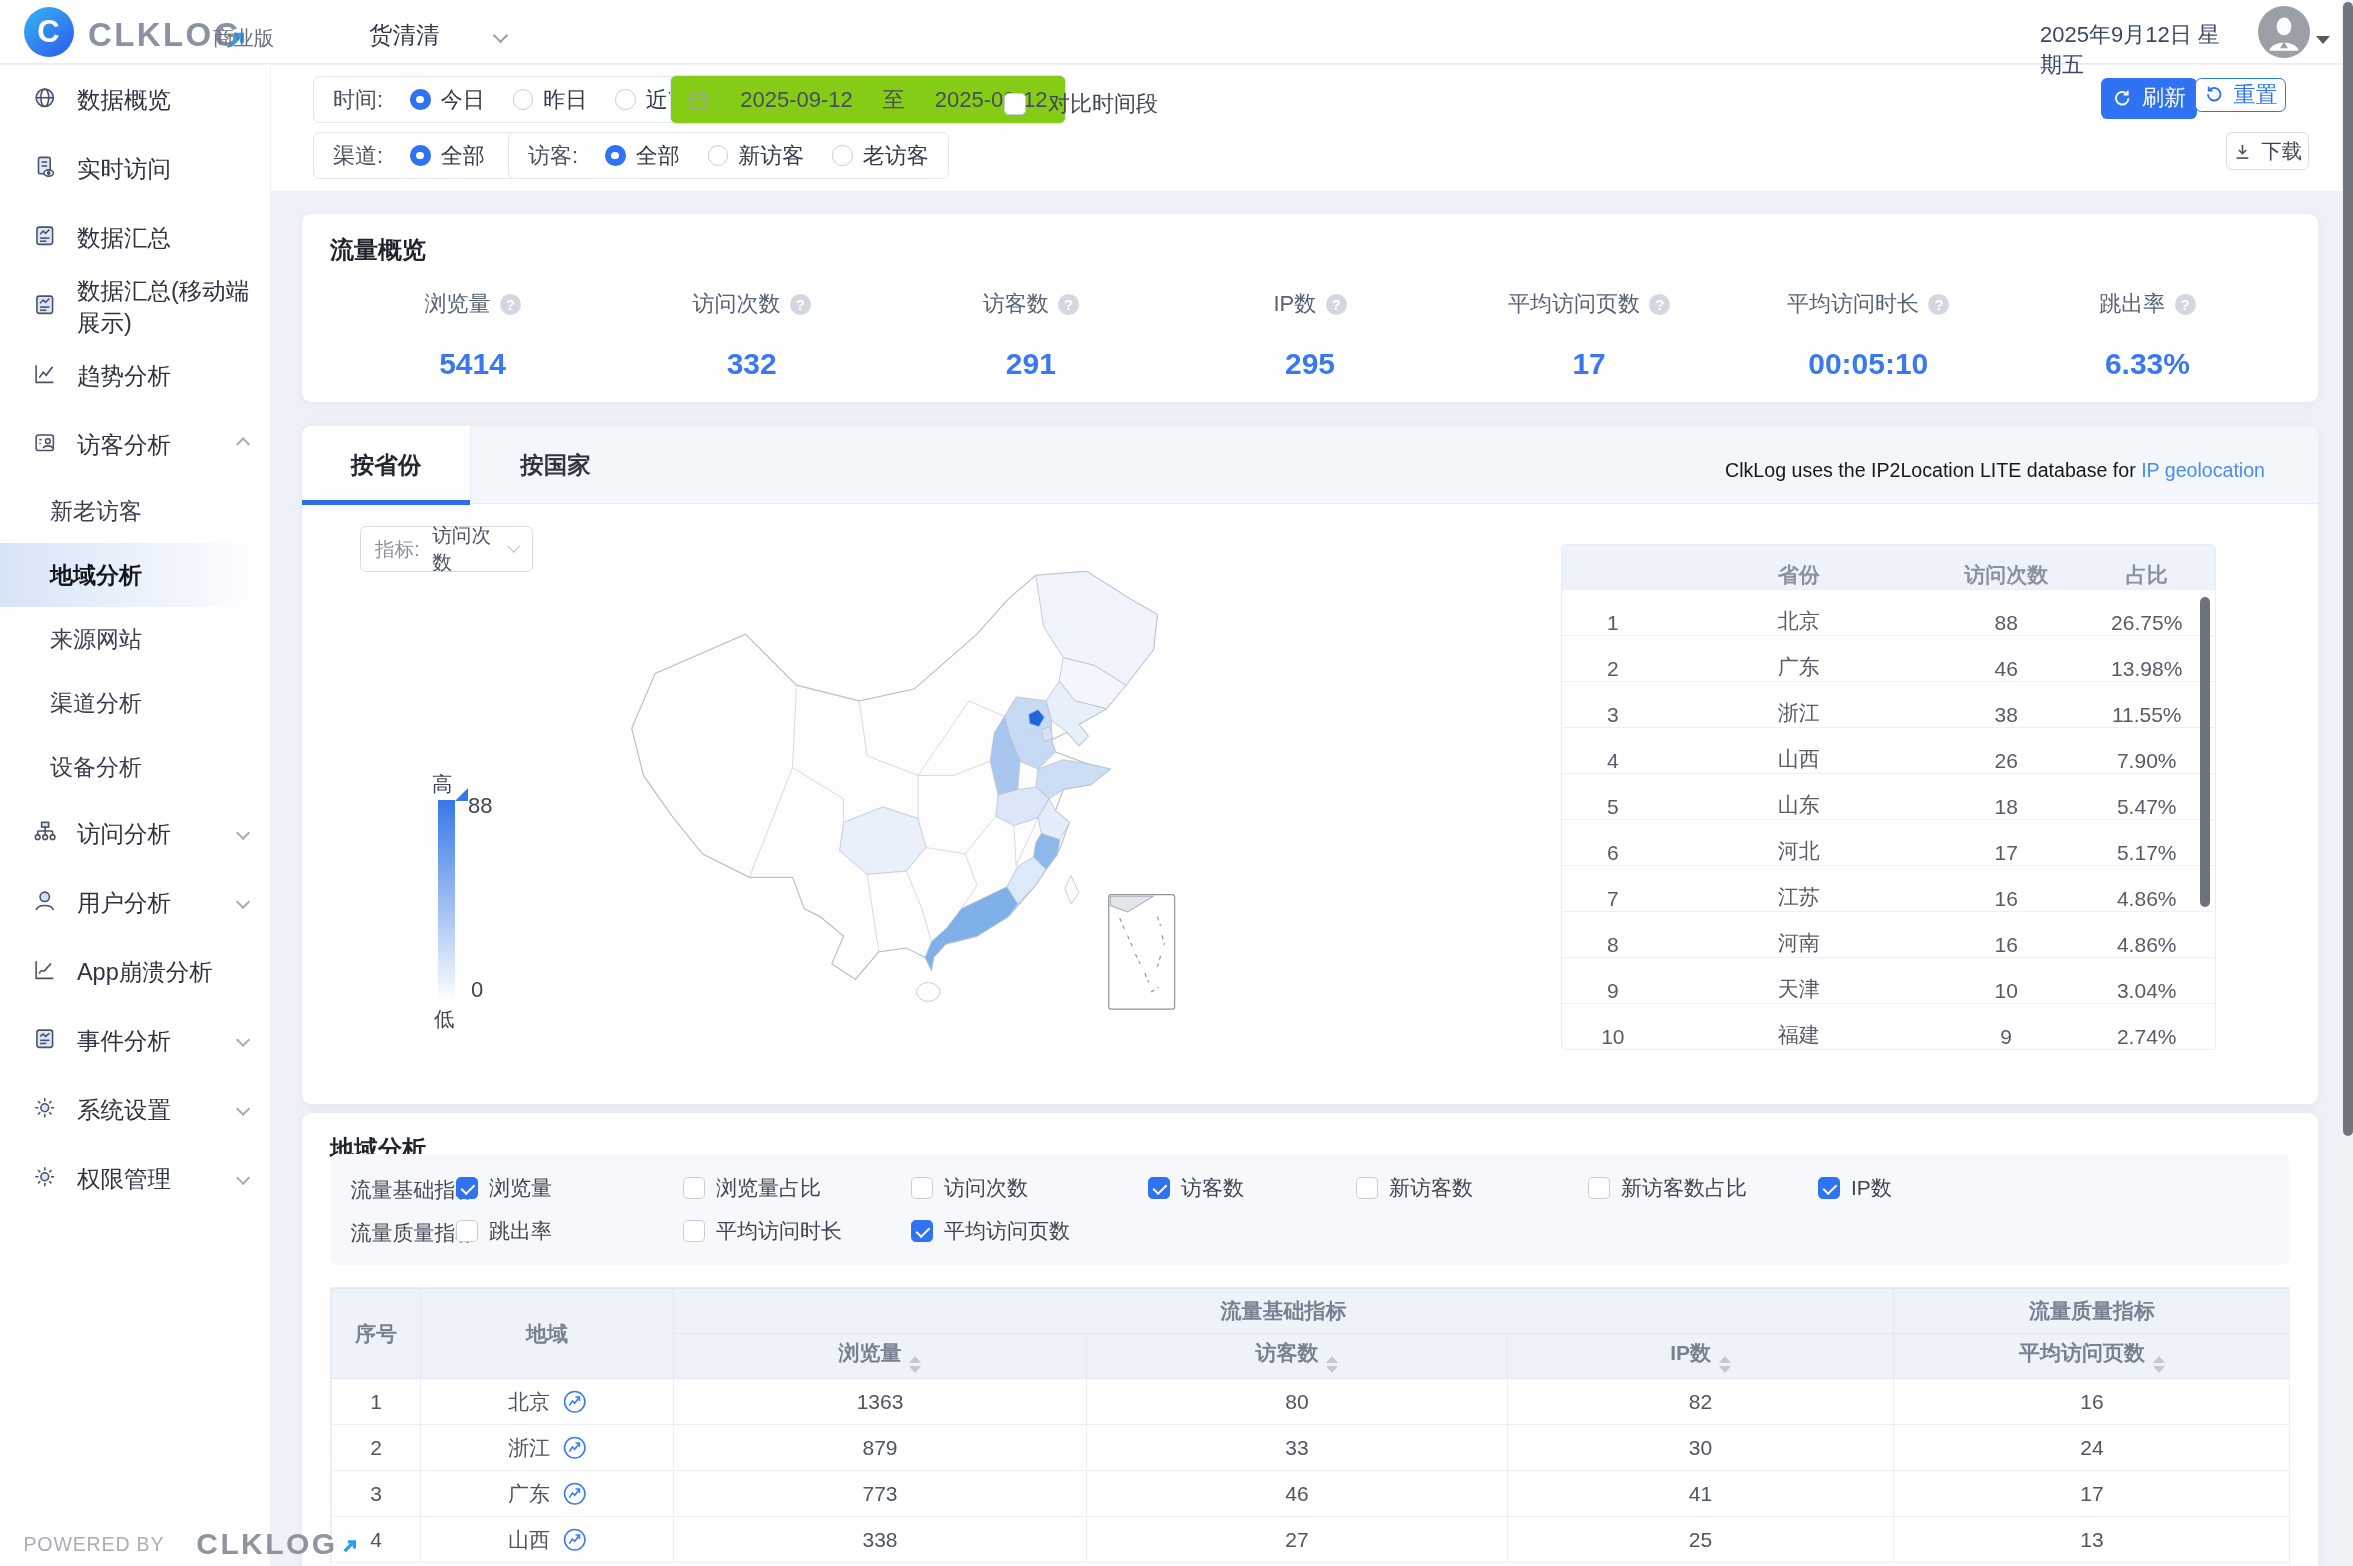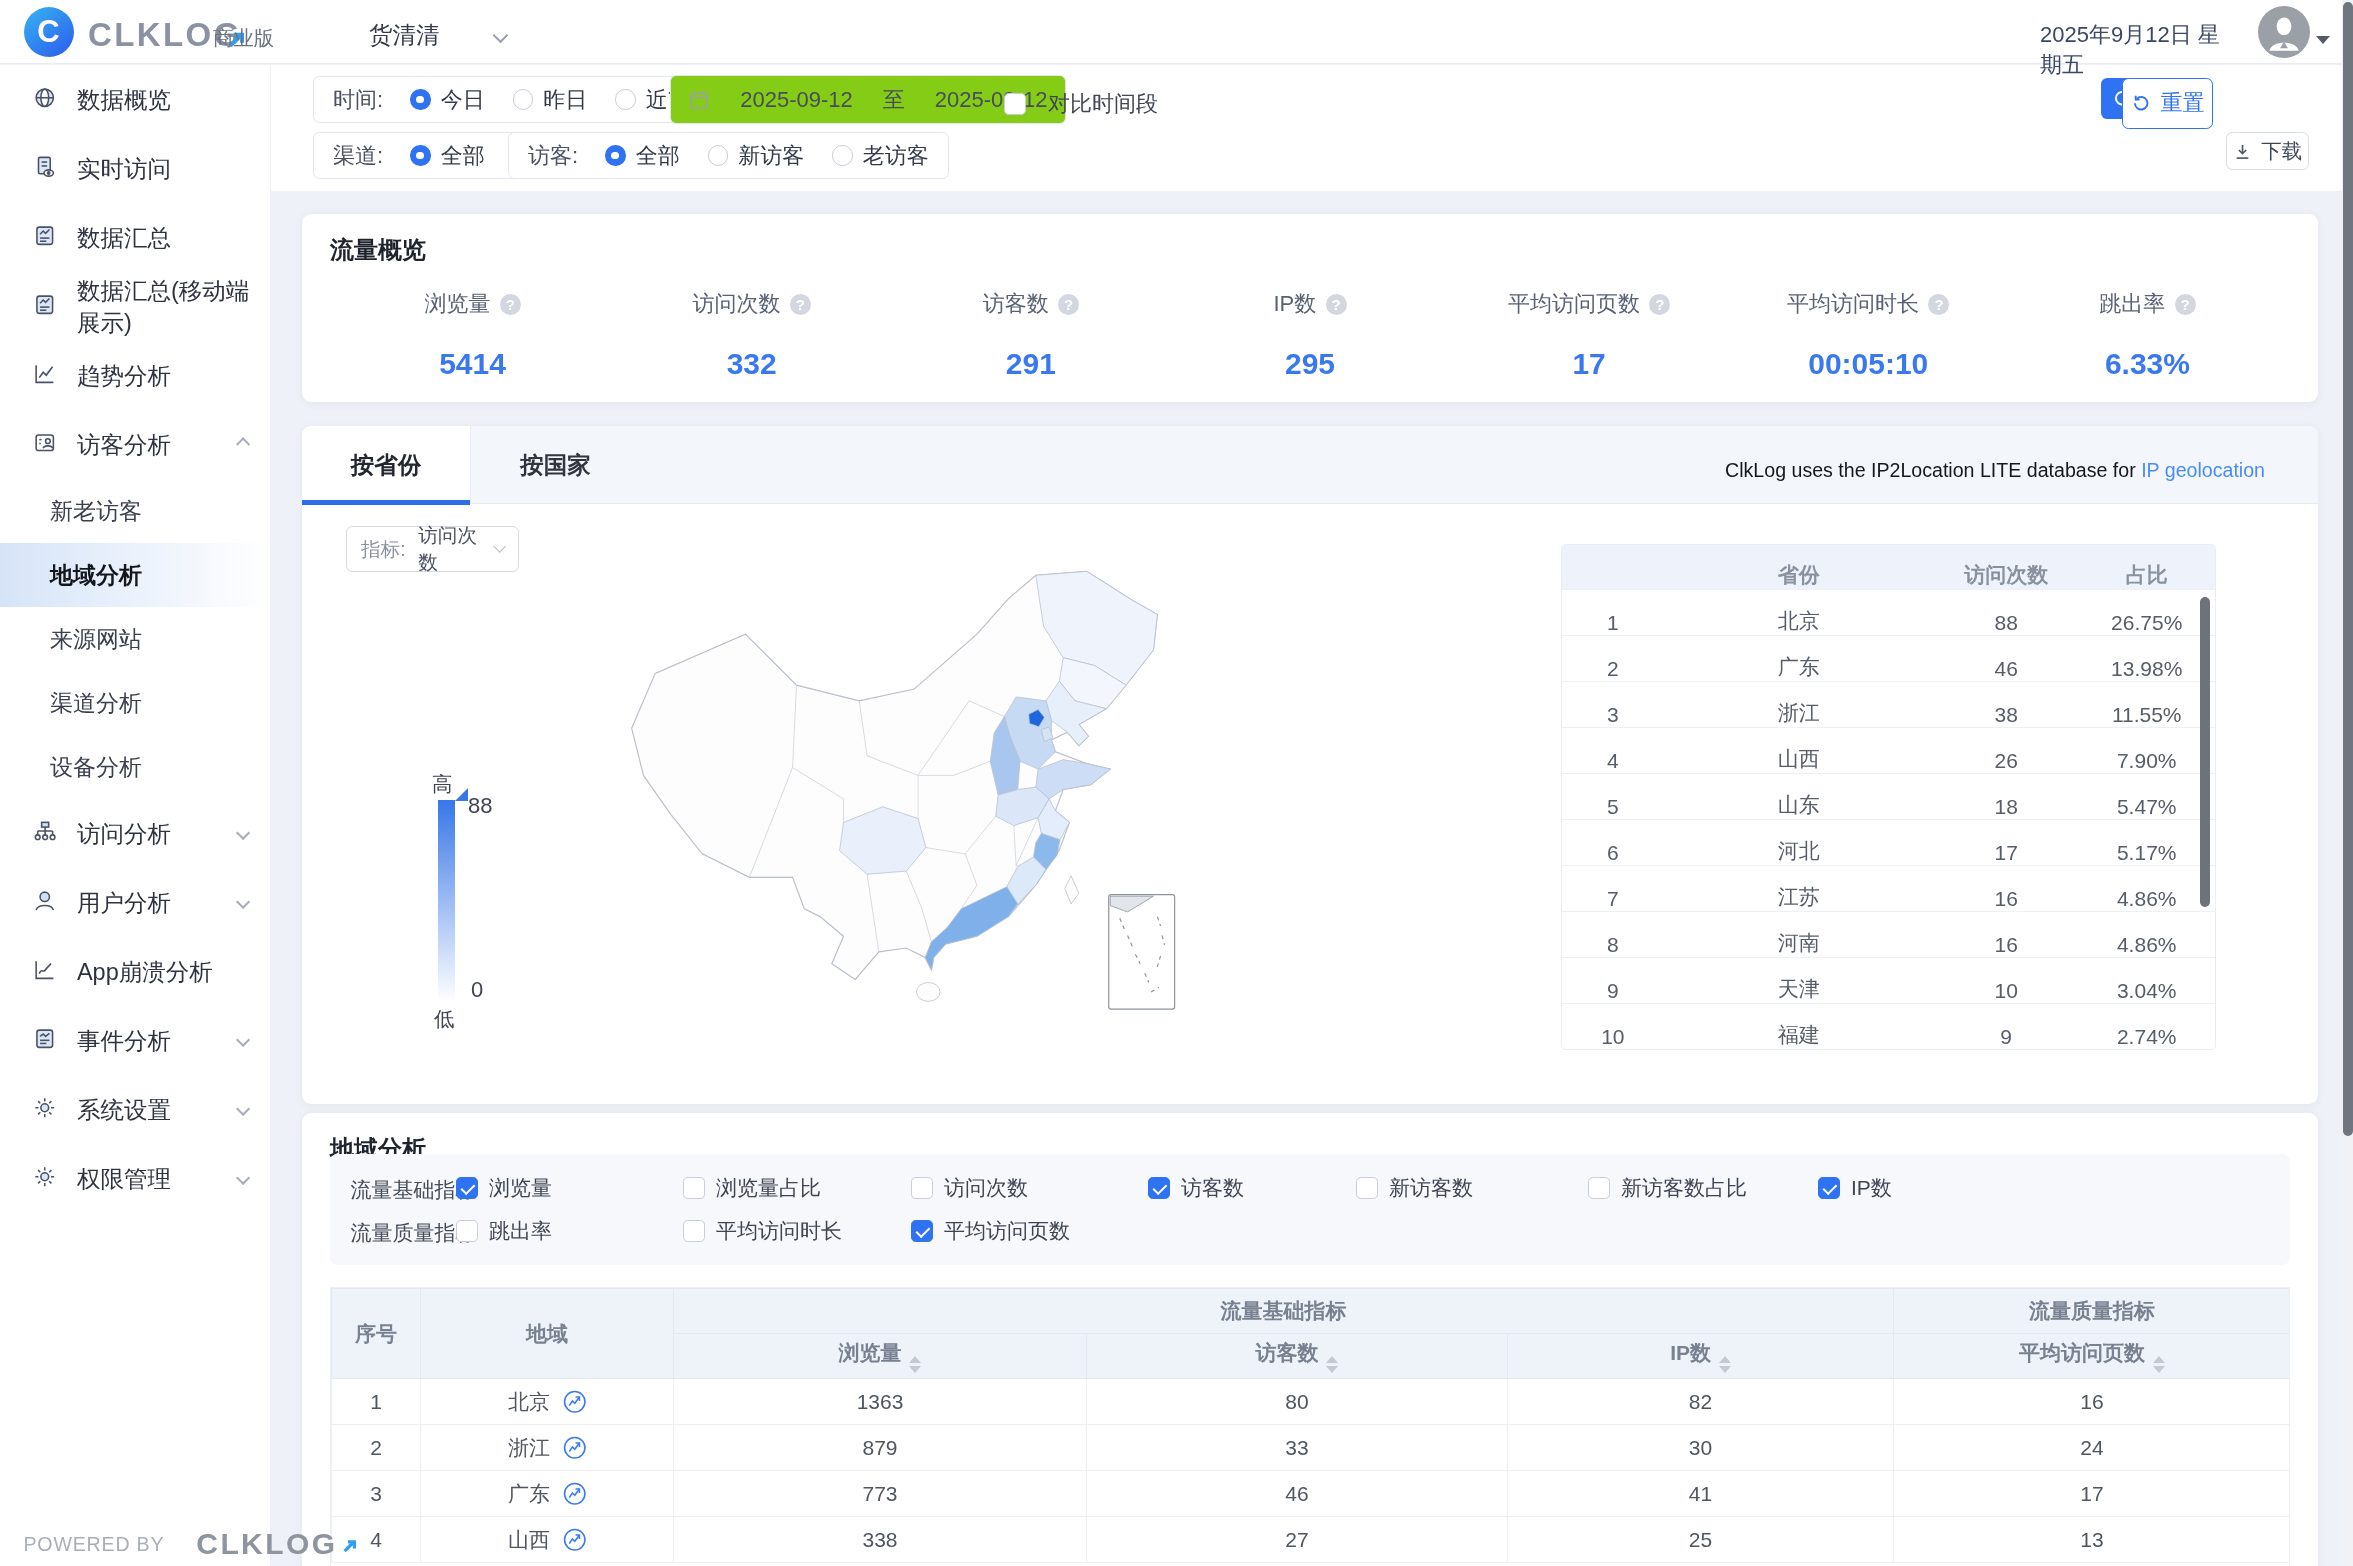--- a/index.html
+++ b/index.html
@@ -48,21 +48,21 @@
   .rd.on:after { content:''; position:absolute; left:6.3px; top:6.3px; width:7.8px; height:7.8px; border-radius:50%; background:#fff; }
   .cb { width:22px; height:22px; border:1.6px solid #c8cdd7; border-radius:4.7px; background:#fff; position:relative; flex:none; }
   .cb.on { background:#2f72f2; border-color:#2f72f2; }
   .cb.on:after { content:''; position:absolute; left:7px; top:2.4px; width:5.5px; height:11px; border-right:2.4px solid #fff; border-bottom:2.4px solid #fff; transform:rotate(45deg); }
   .cmpbox { position:absolute; display:flex; align-items:center; gap:22px; cursor:pointer; }
   .cmpbox span { font-size:22px; color:#3f4654; }
   .datebox { position:absolute; display:inline-flex; align-items:center; gap:30px; height:49px; padding:0 17.3px;
     border:0.8px solid #e2e6ee; border-radius:6.3px; background:#84cc16; font-size:22px; color:#474e5c; }
   .btn { position:absolute; display:inline-flex; align-items:center; justify-content:center; gap:9.4px; border-radius:6.3px; cursor:pointer; font-size:22px; }
   .btn-refresh { left:1830px; top:12.6px; width:96px; height:41px; background:#2f72f2; color:#fff; }
-  .btn-reset { left:1851px; top:12.6px; width:91px; height:51px; background:#fff; color:#2f72f2; border:0.8px solid #2f72f2; }
+  .btn-reset { left:1924px; top:12.6px; width:91px; height:34px; background:#fff; color:#2f72f2; border:0.8px solid #2f72f2; }
   .btn-download { left:1955px; top:67px; width:83px; height:38px; background:#fff; color:#3f4654; border:0.8px solid #d8dce4; font-size:20.4px; }
   
   .card { position:absolute; background:#fff; border-radius:9.4px; box-shadow:0 1.6px 9.4px rgba(30,50,90,.05); }
   #card-overview { left:302px; top:214px; width:2016px; height:188px; }
   .card-title { position:absolute; left:28px; top:20.4px; font-size:24px; font-weight:bold; color:#1f242c; }
   .metrics { position:absolute; left:31px; top:75px; width:1954px; display:flex; }
   .metric { flex:1; text-align:center; }
   .metric .mlab { font-size:22px; color:#596273; display:inline-flex; align-items:center; gap:9.4px; }
   .qicon { width:21px; height:21px; border-radius:50%; background:#d3d8e0; color:#fff; font-size:15px; font-weight:bold;
     display:inline-flex; align-items:center; justify-content:center; }
@@ -70,21 +70,21 @@
   
   #card-geo { left:302px; top:426px; width:2016px; height:678px; overflow:hidden; }
   .tabbar { position:absolute; left:0; top:0; width:2016px; height:78px; background:#f3f6fb; border-bottom:0.8px solid #e8ecf2; }
   .tab { position:absolute; top:0; height:78px; display:flex; align-items:center; justify-content:center;
     font-size:23.5px; font-weight:bold; cursor:pointer; }
   .tab.active { background:#fff; color:#23272f; border-right:0.8px solid #e8ecf2; }
   .tab.active:after { content:''; position:absolute; left:0; bottom:-0.8px; width:100%; height:4.7px; background:#2e6fe8; }
   .tab.idle { color:#30353f; }
   .geo-note { position:absolute; right:53px; top:33px; font-size:19.6px; color:#15181d; }
   .geo-note .lnk { color:#4a8cf5; cursor:pointer; }
-  .mselect { position:absolute; left:44px; top:100px; width:173px; height:46px; border:0.8px solid #d6dae2; border-radius:6.3px;
+  .mselect { position:absolute; left:58px; top:100px; width:173px; height:46px; border:0.8px solid #d6dae2; border-radius:6.3px;
     display:flex; align-items:center; gap:12.6px; padding:0 14px; cursor:pointer; background:#fff; }
   .mselect .sl { font-size:19.6px; color:#8a919e; }
   .mselect .sv { font-size:19.6px; color:#4a515e; flex:1; }
   .mselect .chev { border-color:#b6bcc6; border-width:1.6px; width:9.4px; height:9.4px; margin-top:-4.7px; }
   .legend-bar { position:absolute; left:136px; top:374px; width:17.3px; height:202px; background:linear-gradient(180deg,#3877e8 0%,#ffffff 100%); }
   .legend-t { position:absolute; font-size:20.4px; color:#3e4450; }
   .legend-tri { position:absolute; left:153px; top:362px; width:0; height:0; border-left:13.3px solid transparent; border-bottom:13.3px solid #3877e8; }
   .mapwrap { position:absolute; left:306px; top:114px; width:628px; height:510px; }
   
   .ptable { position:absolute; left:1259px; top:118px; width:655px; height:506px; border:0.8px solid #e9edf3; border-radius:4.7px; overflow:hidden; background:#fff; }

